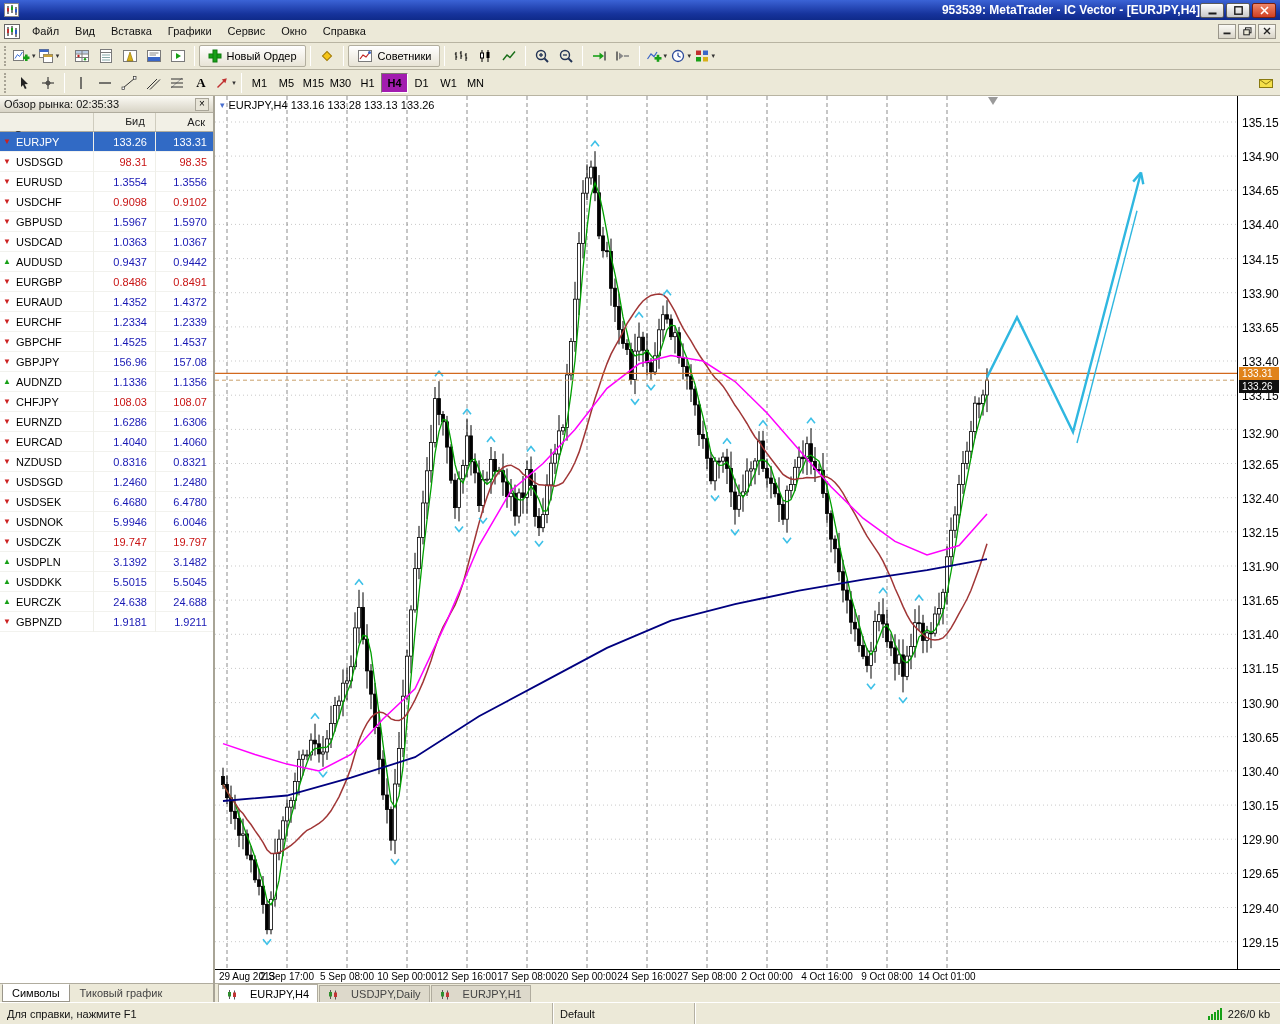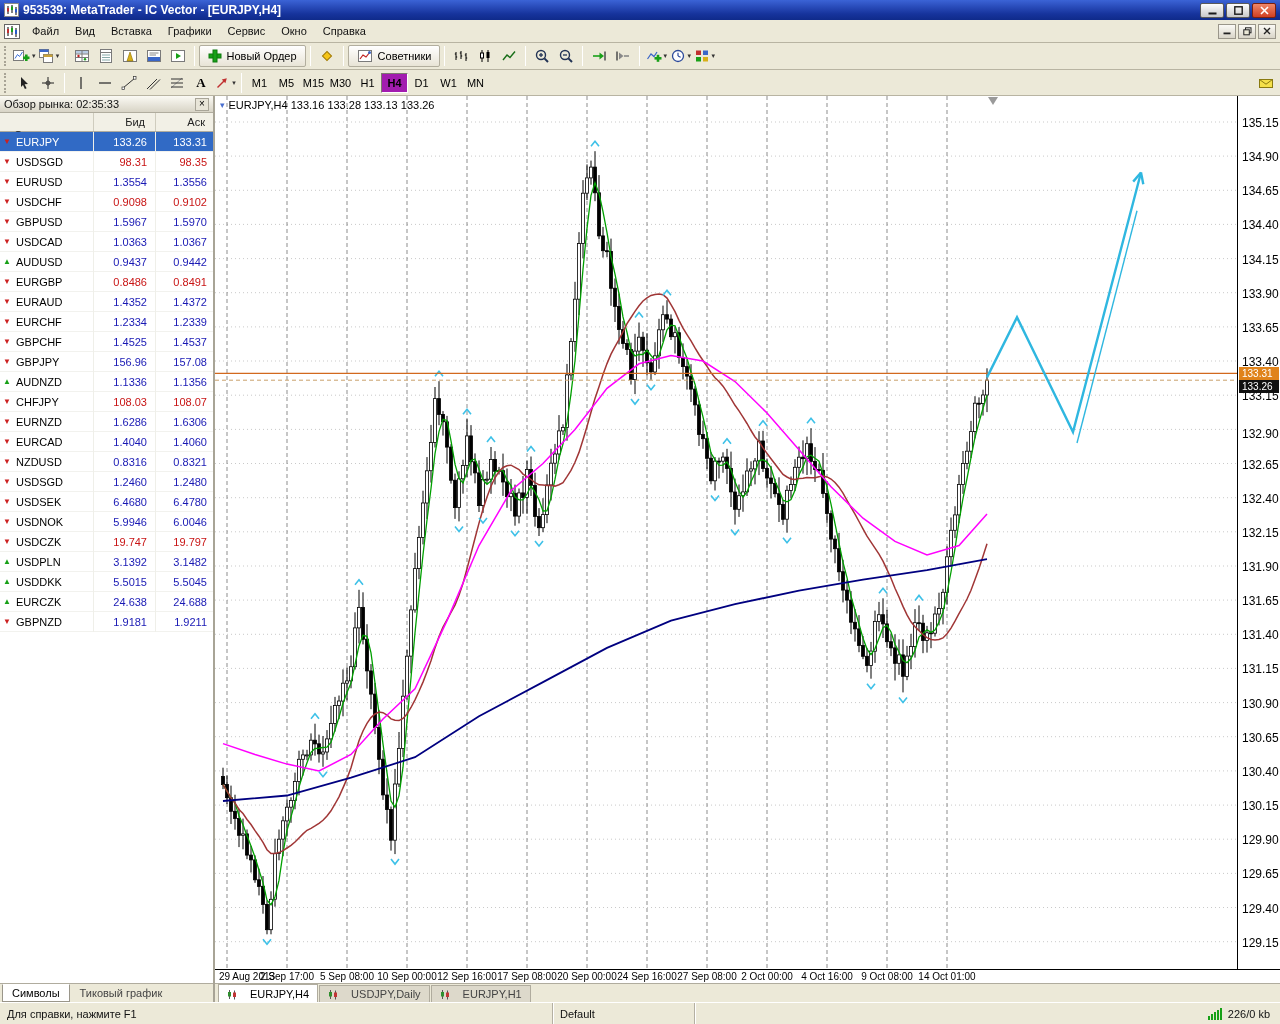--- a/index.html
+++ b/index.html
@@ -4,21 +4,21 @@
 <style>
   * { box-sizing: border-box; margin: 0; padding: 0; }
   html, body { width: 1280px; height: 1024px; overflow: hidden; }
   body { font-family: "Liberation Sans", sans-serif; font-size: 11px; background: #d6d2c6; color: #111; }
   #app { width: 1280px; height: 1024px; display: flex; flex-direction: column; }
 
   
   .title-bar { height: 20px; background: linear-gradient(#3b63d6, #16339c 70%, #0f2a8a); color: #fff;
     display: flex; align-items: center; padding: 0 4px; flex: 0 0 20px; }
   .title-icon { width: 15px; height: 14px; margin-right: 4px; display: inline-flex; }
-  .title-text { flex: 1; font-weight: bold; font-size: 12px; white-space: nowrap; overflow: hidden; }
+  .title-text { flex: 1; font-weight: bold; font-size: 12px; white-space: nowrap; overflow: hidden; text-align: right; }
   .win-controls { display: flex; gap: 2px; }
   .wc { width: 24px; height: 15px; border: 1px solid #5a5a5a; border-radius: 2px;
     background: linear-gradient(#fdfdfd, #c9c9c9); display: inline-flex; align-items: center; justify-content: center; cursor: default; }
   .wc.close { background: linear-gradient(#f0876a, #cf3f22); border-color: #7a2010; }
 
   
   .menu-bar { height: 23px; background: #ece9d8; border-bottom: 1px solid #b8b4a2; display: flex; align-items: center; padding: 0 2px; flex: 0 0 23px; }
   .mdi-icon { margin: 0 4px 0 2px; display: inline-flex; }
   .menu-item { padding: 4px 8px; cursor: default; }
   .mdi-controls { margin-left: auto; display: flex; gap: 2px; padding-right: 2px; }
@@ -47,21 +47,21 @@
   
   .market-watch { width: 215px; flex: 0 0 215px; background: #fff; border-right: 2px solid #a8a496; display: flex; flex-direction: column; }
   .mw-header { height: 17px; flex: 0 0 17px; background: linear-gradient(#fbfaf4, #d8d4c6); border-bottom: 1px solid #b0ac9e;
     display: flex; align-items: center; padding: 0 4px; }
   .mw-title { flex: 1; font-size: 11px; }
   .mw-close { width: 14px; height: 13px; border: 1px solid #a9a598; background: #e8e5d8; line-height: 10px; font-size: 10px;
     display: inline-flex; align-items: center; justify-content: center; cursor: default; }
   .mw-colhdr { height: 19px; flex: 0 0 19px; background: #f2f0e6; border-bottom: 1px solid #b0ac9e; display: flex; align-items: center; }
   .mw-hcell { font-size: 11px; color: #222; }
   .mw-hcell.c0 { flex: 1; padding-left: 14px; margin-top: 25px; }
-  .mw-hcell.c1 { width: 62px; text-align: right; padding-right: 10px; border-left: 1px solid #cfccbe; height: 100%; line-height: 19px; }
+  .mw-hcell.c1 { width: 62px; text-align: right; padding-right: 10px; border-left: 1px solid #cfccbe; height: 100%; line-height: 19px; font-family: Liberation Mono, monospace; }
   .mw-hcell.c2 { width: 58px; text-align: right; padding-right: 8px; border-left: 1px solid #cfccbe; height: 100%; line-height: 19px; }
   .mw-rows { flex: 1; background: #fff; overflow: hidden; }
   .mw-row { height: 20px; display: flex; align-items: center; border-bottom: 1px solid #f2f2ee; cursor: default; }
   .mw-row .cell { line-height: 20px; }
   .mw-row .sym { flex: 1; padding-left: 3px; display: flex; align-items: center; }
   .dir { font-size: 8px; width: 13px; display: inline-block; font-style: normal; }
   .dir.up { color: #17a017; } .dir.down { color: #cc2020; }
   .symname { color: #000; }
   .mw-row .bid { width: 62px; text-align: right; padding-right: 8px; border-left: 1px solid #efefe9; }
   .mw-row .ask { width: 58px; text-align: right; padding-right: 6px; border-left: 1px solid #efefe9; }

